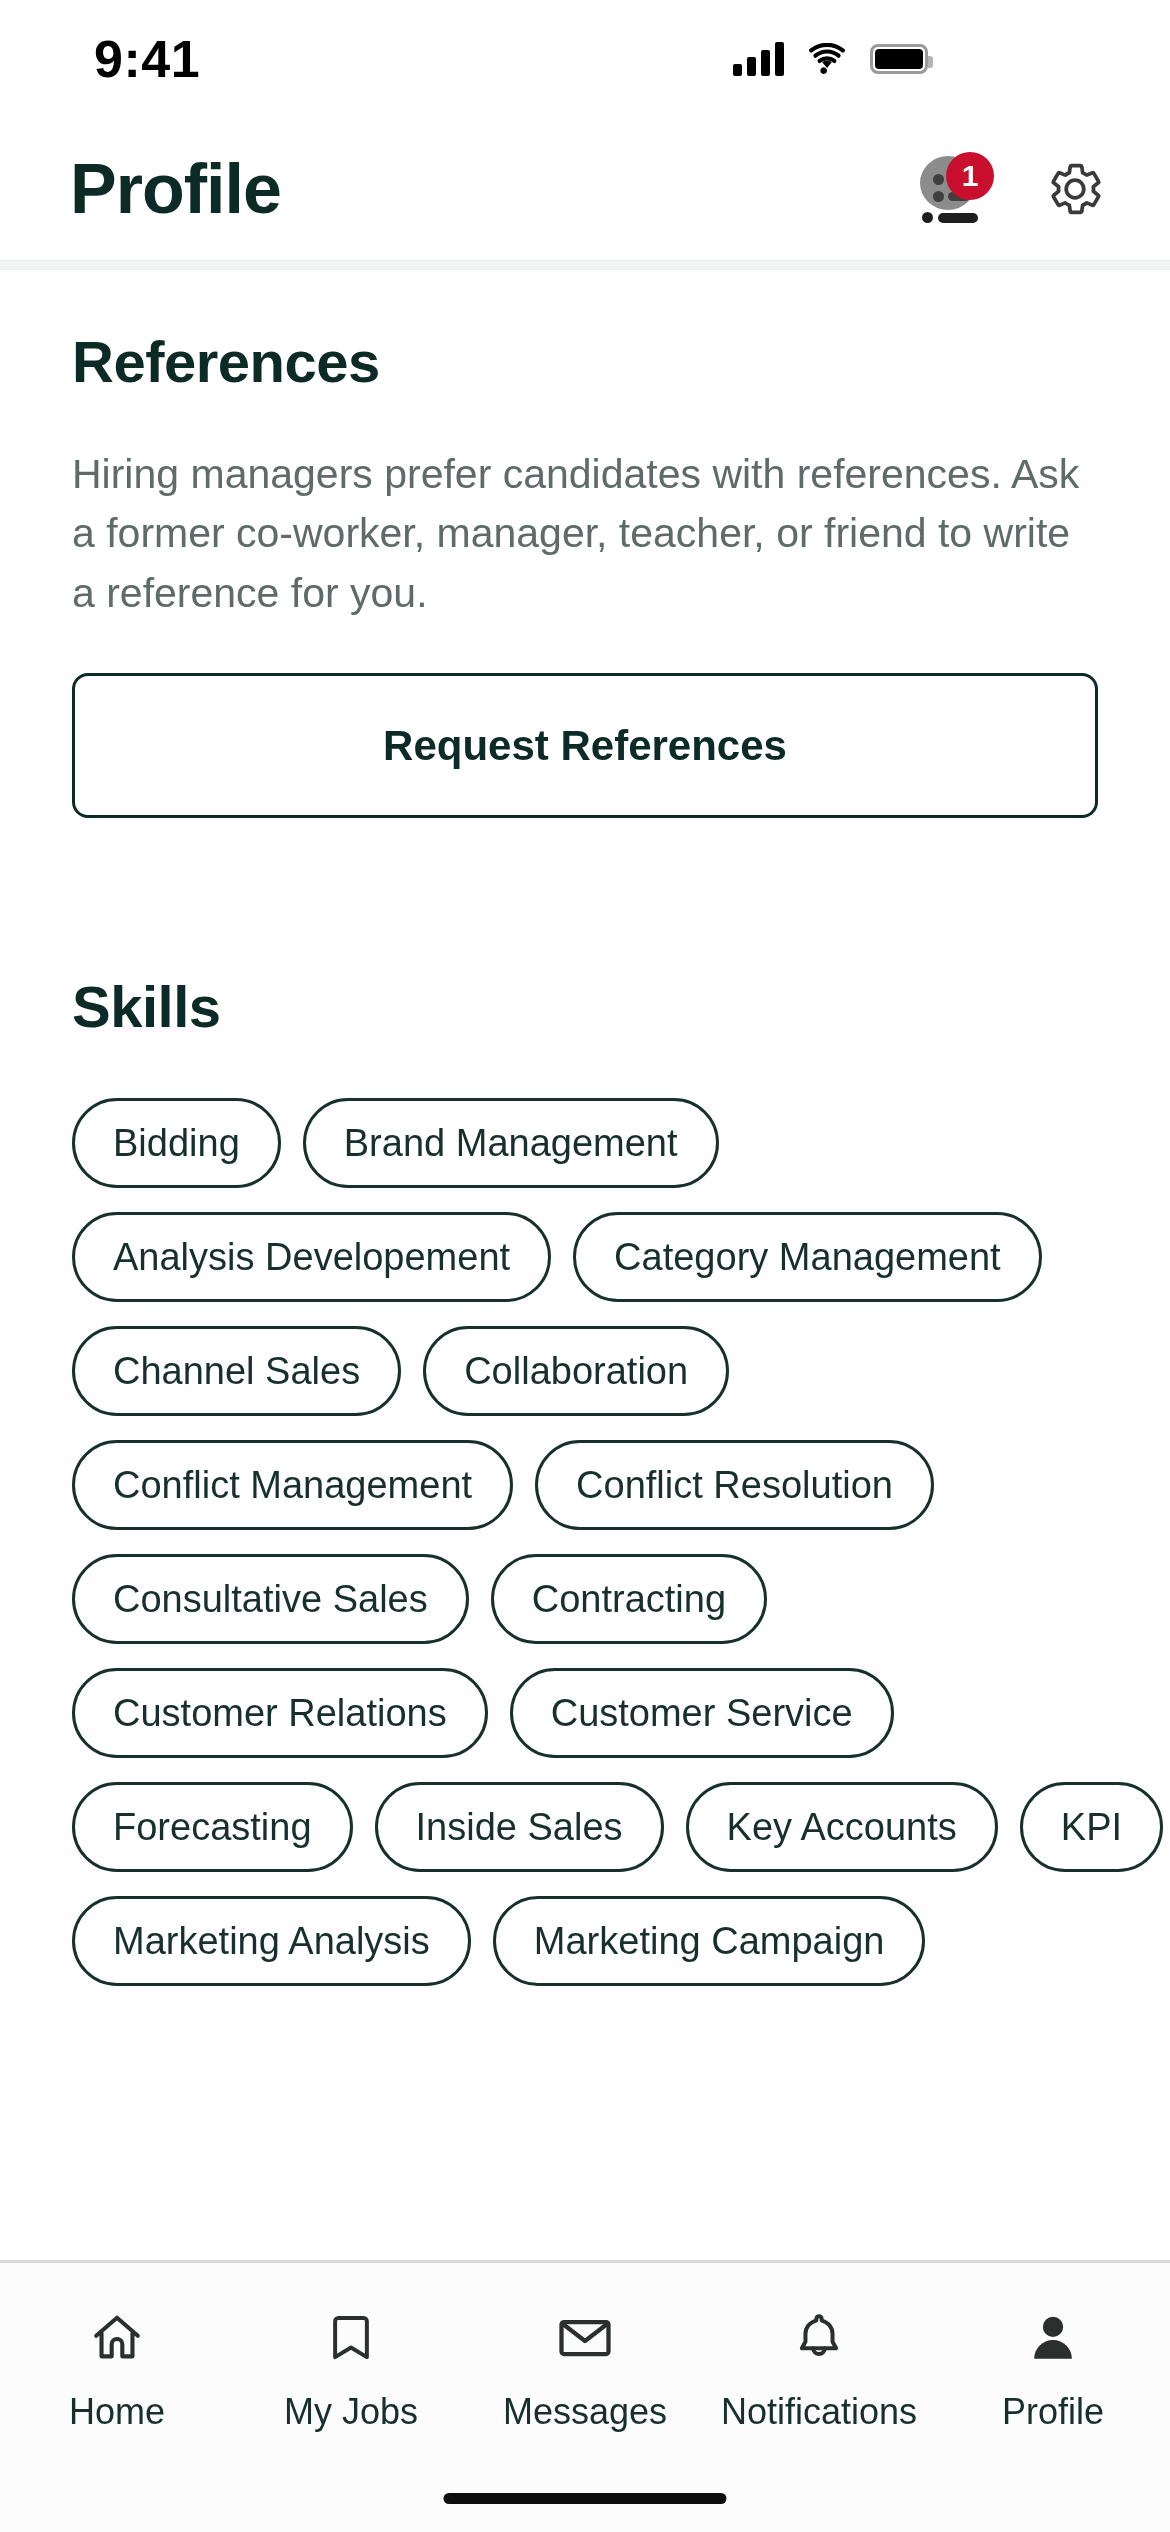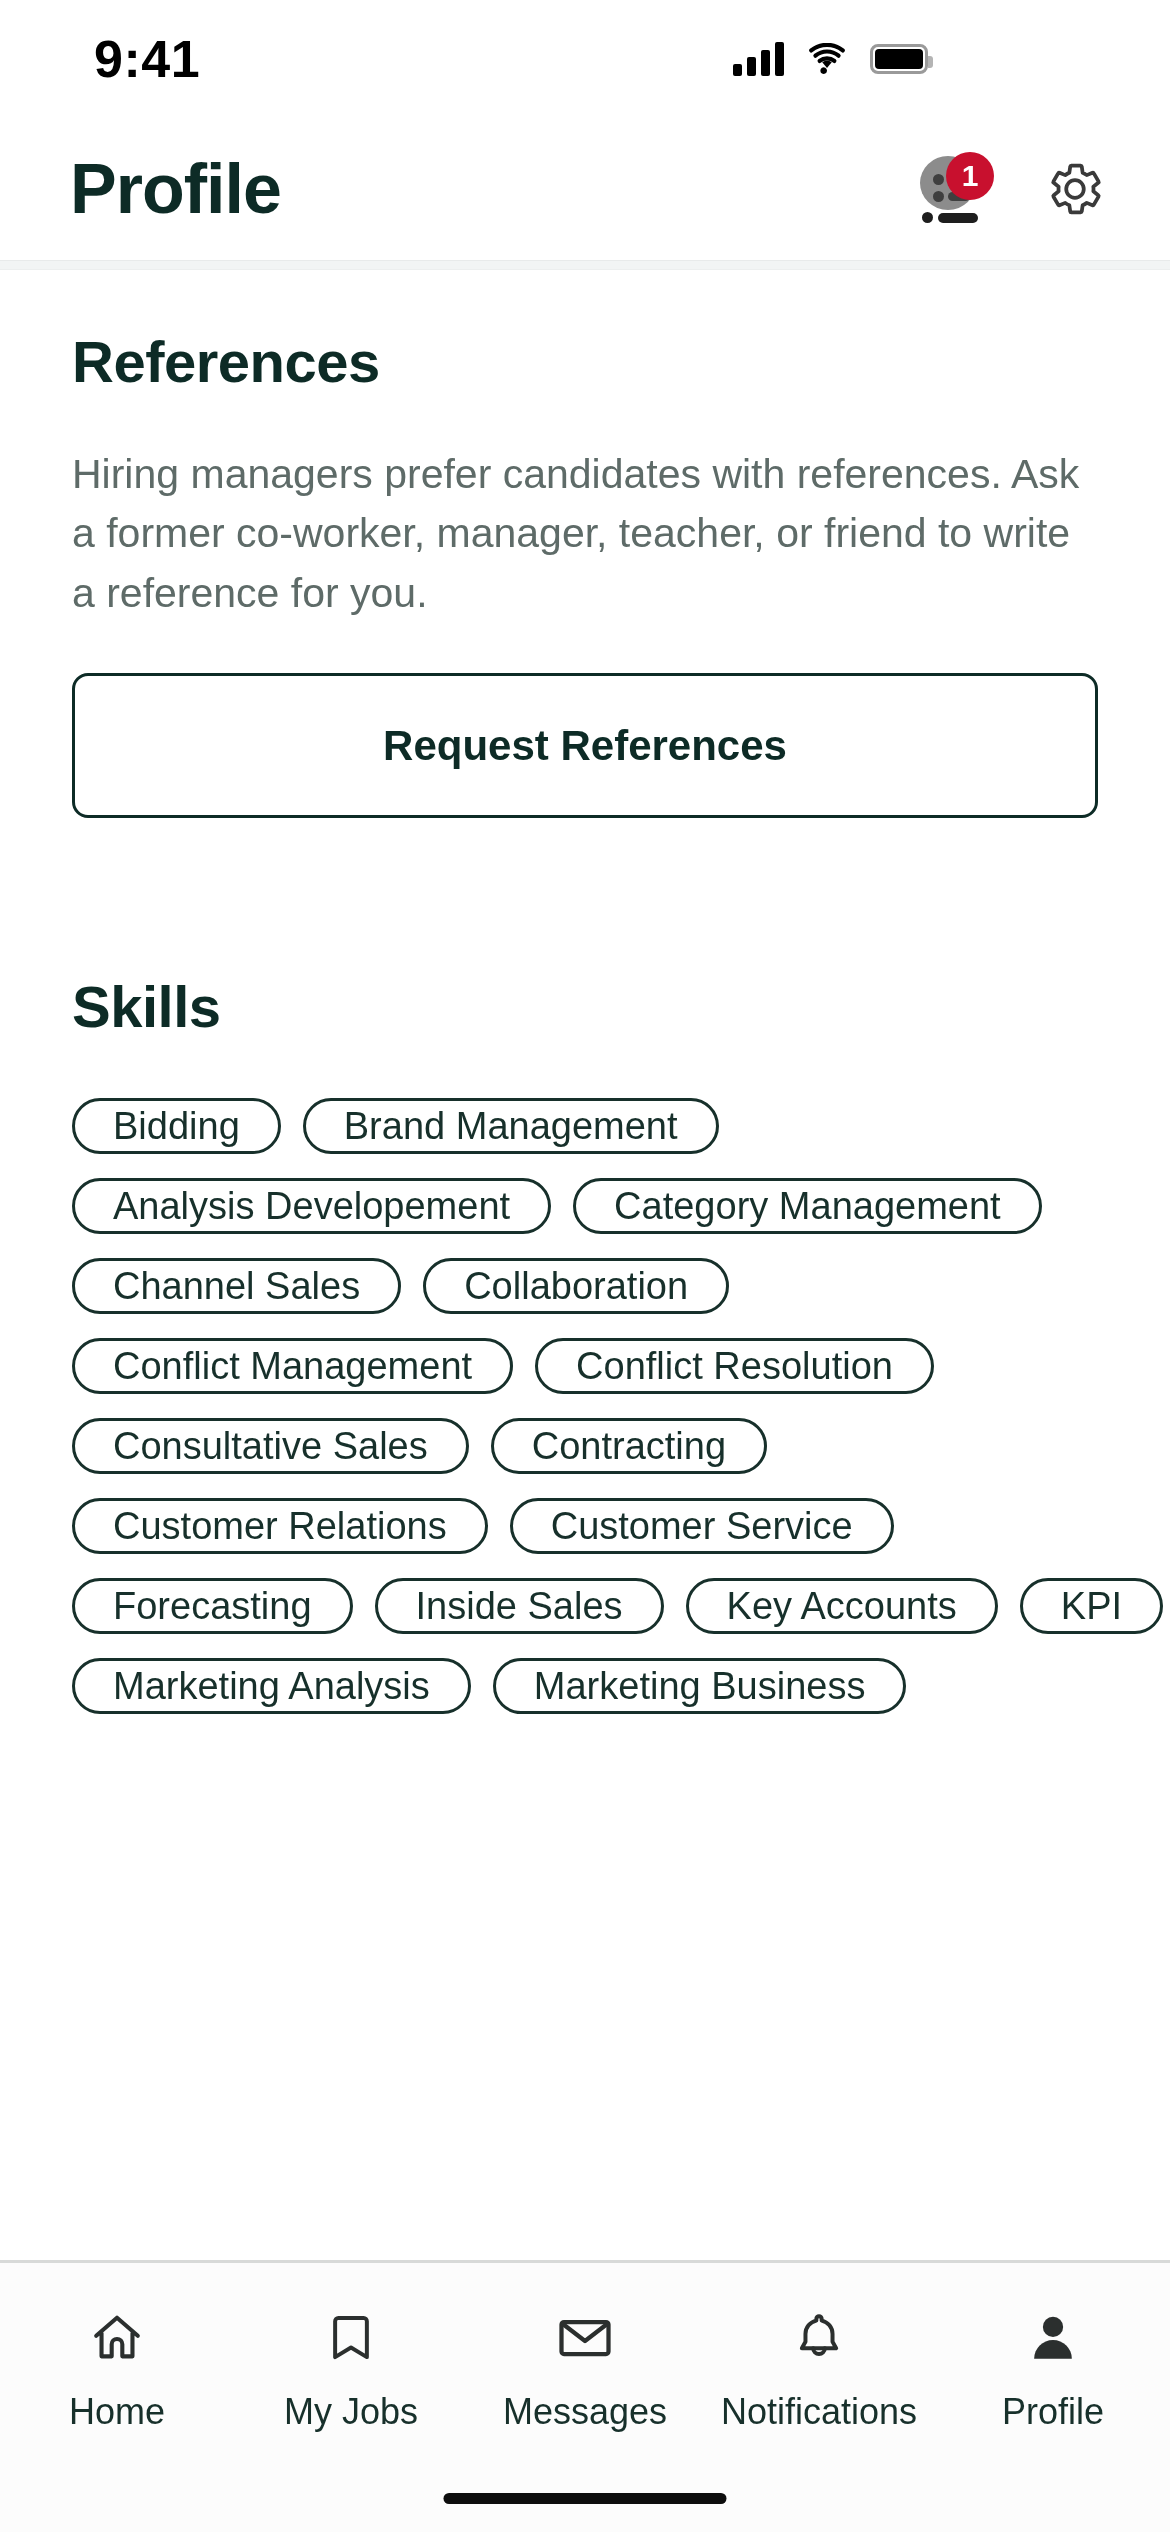--- a/index.html
+++ b/index.html
@@ -94,21 +94,21 @@
   .chips{
     margin-top:58px;
     display:flex; flex-wrap:wrap; gap:24px 22px;
     width:1100px;
   }
   .chip{
     border:3px solid #17302b; border-radius:80px;
     background:#fff; color:#17302b;
     font-family:"Liberation Sans", sans-serif;
     font-size:38px; font-weight:400;
-    padding:6px 38px; line-height:1;
+    padding:23px 38px; line-height:1;
     white-space:nowrap; cursor:pointer;
   }
 
   
   .tabbar{
     position:absolute; left:0; bottom:0; width:1170px; height:272px;
     background:#fcfcfc; border-top:3px solid #d8dad9;
     display:flex; align-items:flex-start; justify-content:space-around;
     padding-top:44px;
   }
@@ -189,21 +189,21 @@
       <div class="chip">Conflict Resolution</div>
       <div class="chip">Consultative Sales</div>
       <div class="chip">Contracting</div>
       <div class="chip">Customer Relations</div>
       <div class="chip">Customer Service</div>
       <div class="chip">Forecasting</div>
       <div class="chip">Inside Sales</div>
       <div class="chip">Key Accounts</div>
       <div class="chip">KPI</div>
       <div class="chip">Marketing Analysis</div>
-      <div class="chip">Marketing Business</div>
+      <div class="chip">Marketing Campaign</div>
     </div>
 
 </div>
 
 <div class="tabbar" id="tabbar">
     <div class="tab">
       <div class="tab-ico">
         <svg viewBox="0 0 24 24" width="58" height="58">
           <path d="M3.4 11.1L12 3.6l8.6 7.5M5.6 10v9.6h4.2v-5a2.2 2.2 0 0 1 4.4 0v5h4.2V10" fill="none" stroke="#2b2f2e" stroke-width="1.7" stroke-linecap="round" stroke-linejoin="round"></path>
         </svg>

